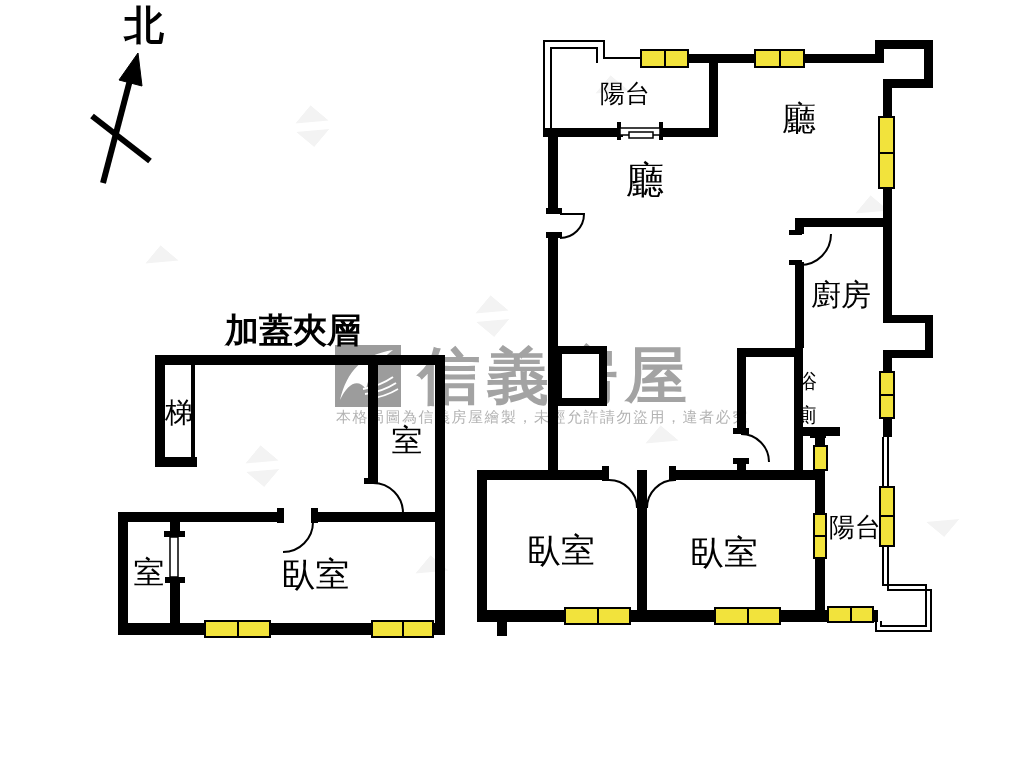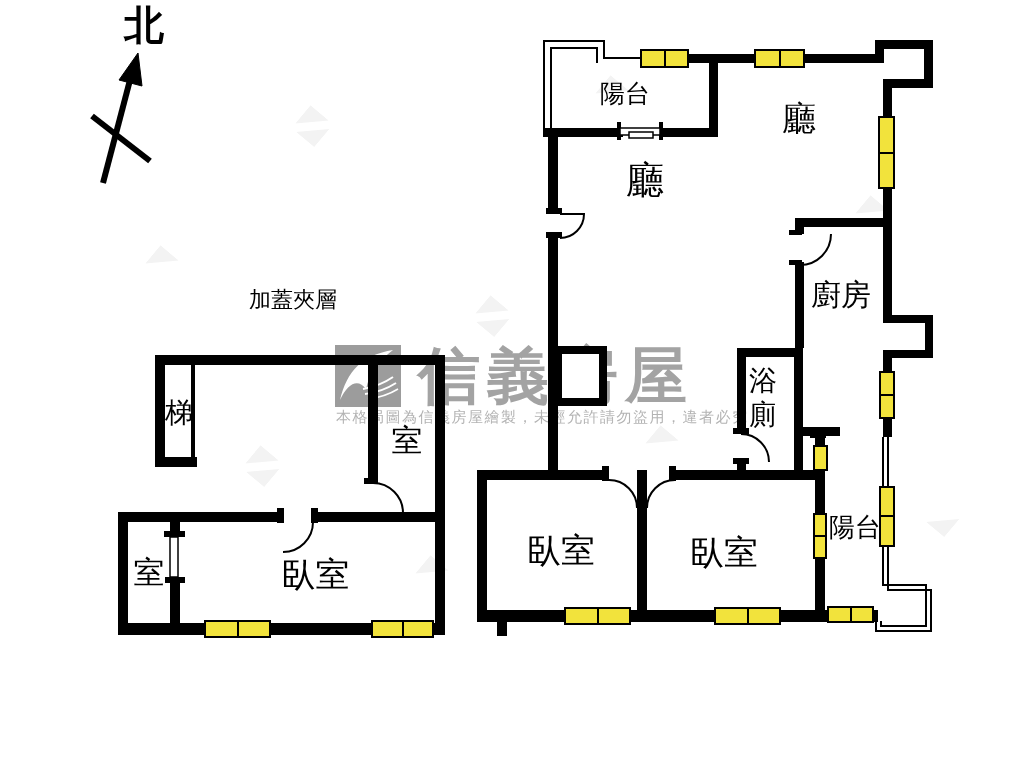--- a/index.html
+++ b/index.html
@@ -189,26 +189,26 @@
   </svg>
 
   <div class="layer3">
     <div class="lbl" style="left:112px;top:4px;width:64px;font-size:40px;font-weight:600;">北</div>
 
     <div class="lbl" style="left:583px;top:80px;width:84px;font-size:25px;">陽台</div>
     <div class="lbl" style="left:605px;top:160px;width:80px;font-size:38px;">廳</div>
     <div class="lbl" style="left:763px;top:100px;width:72px;font-size:34px;">廳</div>
     <div class="lbl" style="left:805px;top:278px;width:72px;font-size:30px;">廚房</div>
     <div class="lbl" style="left:558px;top:362px;width:46px;font-size:25px;">梯</div>
-    <div class="lbl vert" style="left:747px;top:364px;width:32px;font-size:28px;line-height:34px;">浴廁</div>
+    <div class="lbl vert" style="left:747px;top:364px;width:32px;font-size:20px;line-height:34px;padding-left:44px;">浴廁</div>
     <div class="lbl" style="left:505px;top:532px;width:112px;font-size:34px;">臥室</div>
     <div class="lbl" style="left:668px;top:534px;width:112px;font-size:34px;">臥室</div>
     <div class="lbl" style="left:826px;top:514px;width:58px;font-size:26px;">陽台</div>
 
-    <div class="lbl" style="left:198px;top:288px;width:190px;font-size:22px;">加蓋夾層</div>
+    <div class="lbl" style="left:198px;top:312px;width:190px;font-size:34px;font-weight:bold;">加蓋夾層</div>
     <div class="lbl" style="left:152px;top:398px;width:54px;font-size:28px;">梯</div>
     <div class="lbl" style="left:380px;top:424px;width:54px;font-size:31px;">室</div>
     <div class="lbl" style="left:123px;top:556px;width:52px;font-size:31px;">室</div>
     <div class="lbl" style="left:258px;top:556px;width:115px;font-size:34px;">臥室</div>
   </div>
 
 
 </div>
 
 </body></html>

